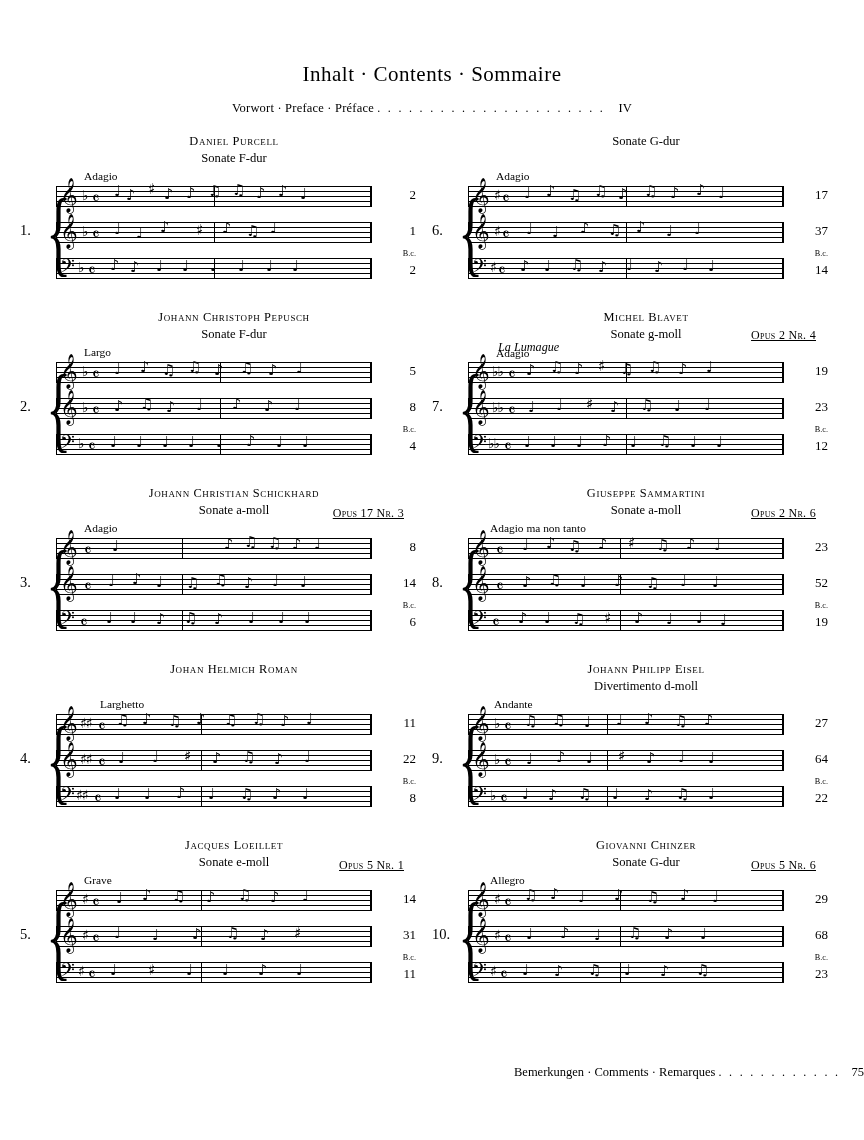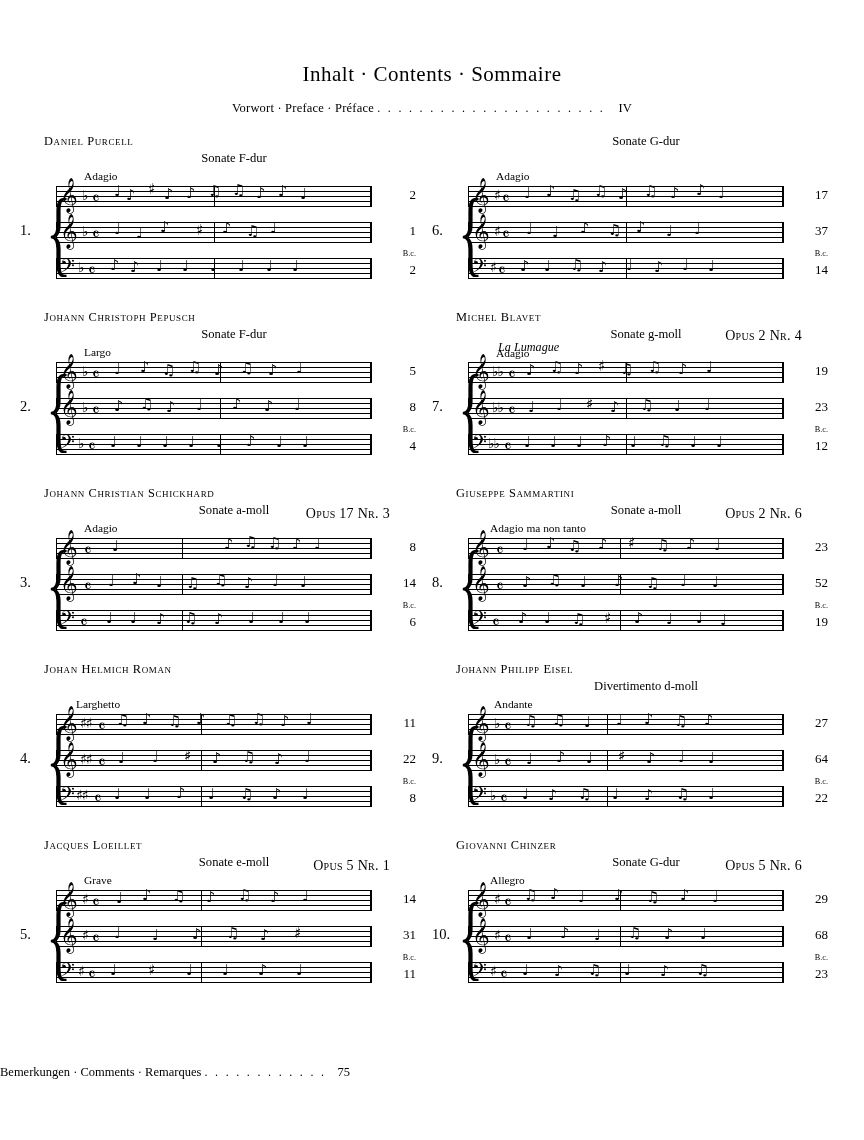--- a/index.html
+++ b/index.html
@@ -56,38 +56,39 @@
     padding: 0 28px 0 20px;
     box-sizing: border-box;
   }
   .entry {
     position: relative;
     height: 176px;
     box-sizing: border-box;
     padding-left: 18px;
   }
   .composer {
-    text-align: left;
+    text-align: center;
     font-variant: small-caps;
     font-size: 12.4px;
     letter-spacing: 0.6px;
     margin-bottom: 2px;
     padding-left: 6px;
   }
   .work {
     text-align: center;
     font-size: 12.6px;
     padding-left: 6px;
   }
   .opus {
     position: absolute;
-    right: 34px;
-    font-size: 14px;
+    right: 20px;
+    font-size: 12px;
     font-variant: small-caps;
     letter-spacing: 0.3px;
+    text-decoration: underline;
   }
   .subtitle-ital {
     position: absolute;
     left: 66px;
     font-style: italic;
     font-size: 12.2px;
   }
 
   
   .idx {
@@ -229,21 +230,21 @@
     position: absolute;
     line-height: 1;
   }
 
   
   .footer {
     position: absolute;
     bottom: 122px;
     left: 0;
     right: 0;
-    text-align: left;
+    text-align: right;
     font-size: 12.5px;
   }
   .footer .dots { letter-spacing: 2.3px; font-size: 12px; }
   .footer .pg { margin-left: 8px; }
 </style>
 </head>
 <body>
 
 <div class="page">
 
@@ -812,21 +813,21 @@
     </div>
 
     <div class="entry">
       <div class="composer">Johan Helmich Roman</div>
       <div class="opus" style="top:18px"></div>
       <div class="idx">4.</div>
       <div class="brace">{</div>
       <div class="systems">
 
         <div class="system">
-          <div class="tempo" style="left:20px; top:-8px;text-align:right;">Larghetto</div>
+          <div class="tempo" style="left:44px; top:-8px;text-align:right;">Larghetto</div>
           <div class="staff">
             <span class="ln"></span>
               <span class="ln"></span>
               <span class="ln"></span>
               <span class="ln"></span>
               <span class="ln"></span>
             <span class="barline left"></span>
               <span class="barline mid" style="left:46%"></span>
               <span class="thickend"></span>
             <span class="clef treble">𝄞</span>

